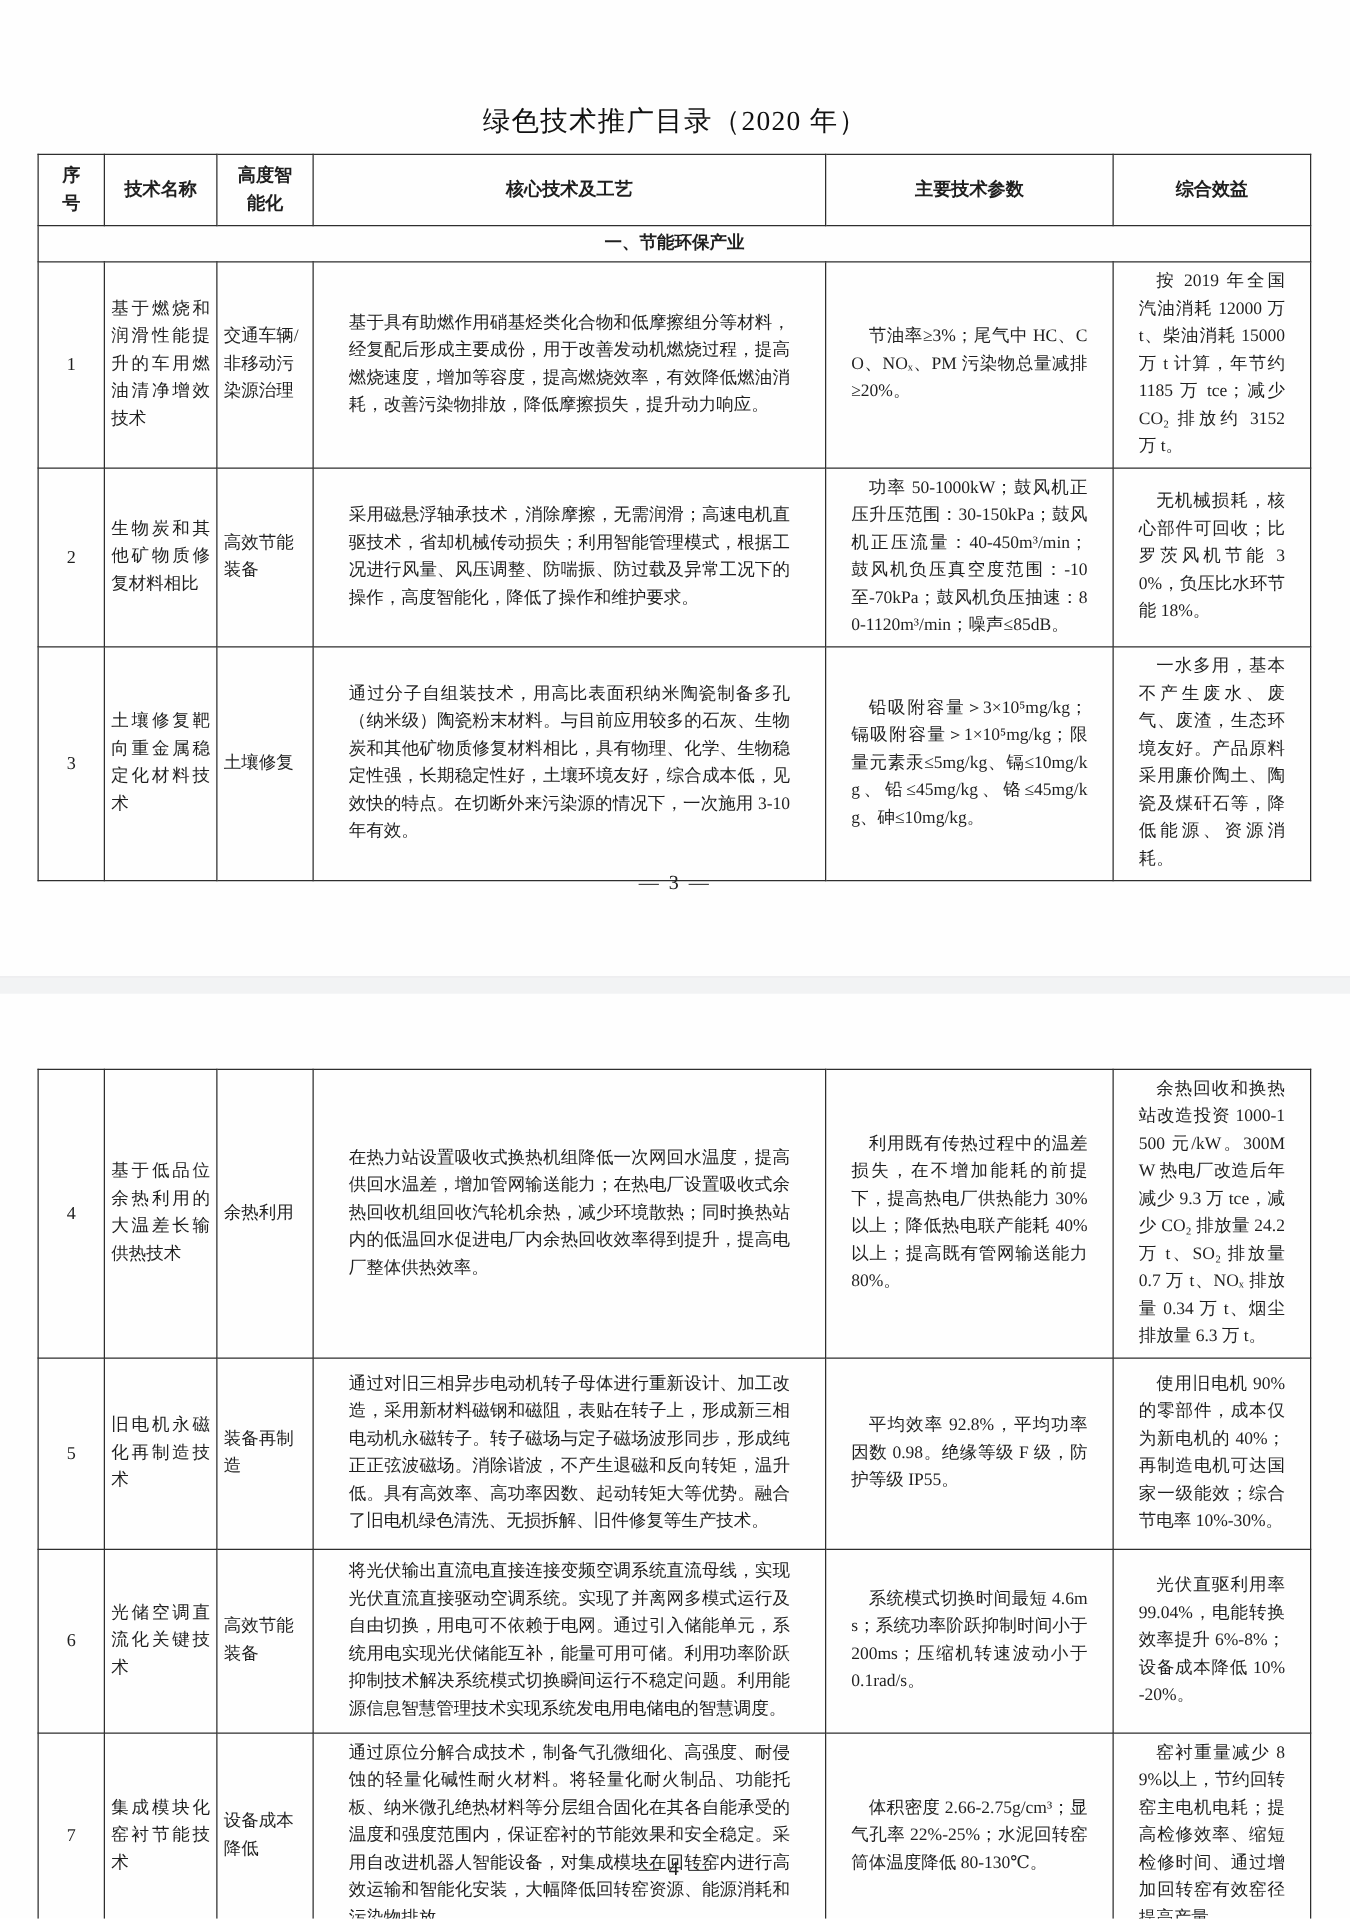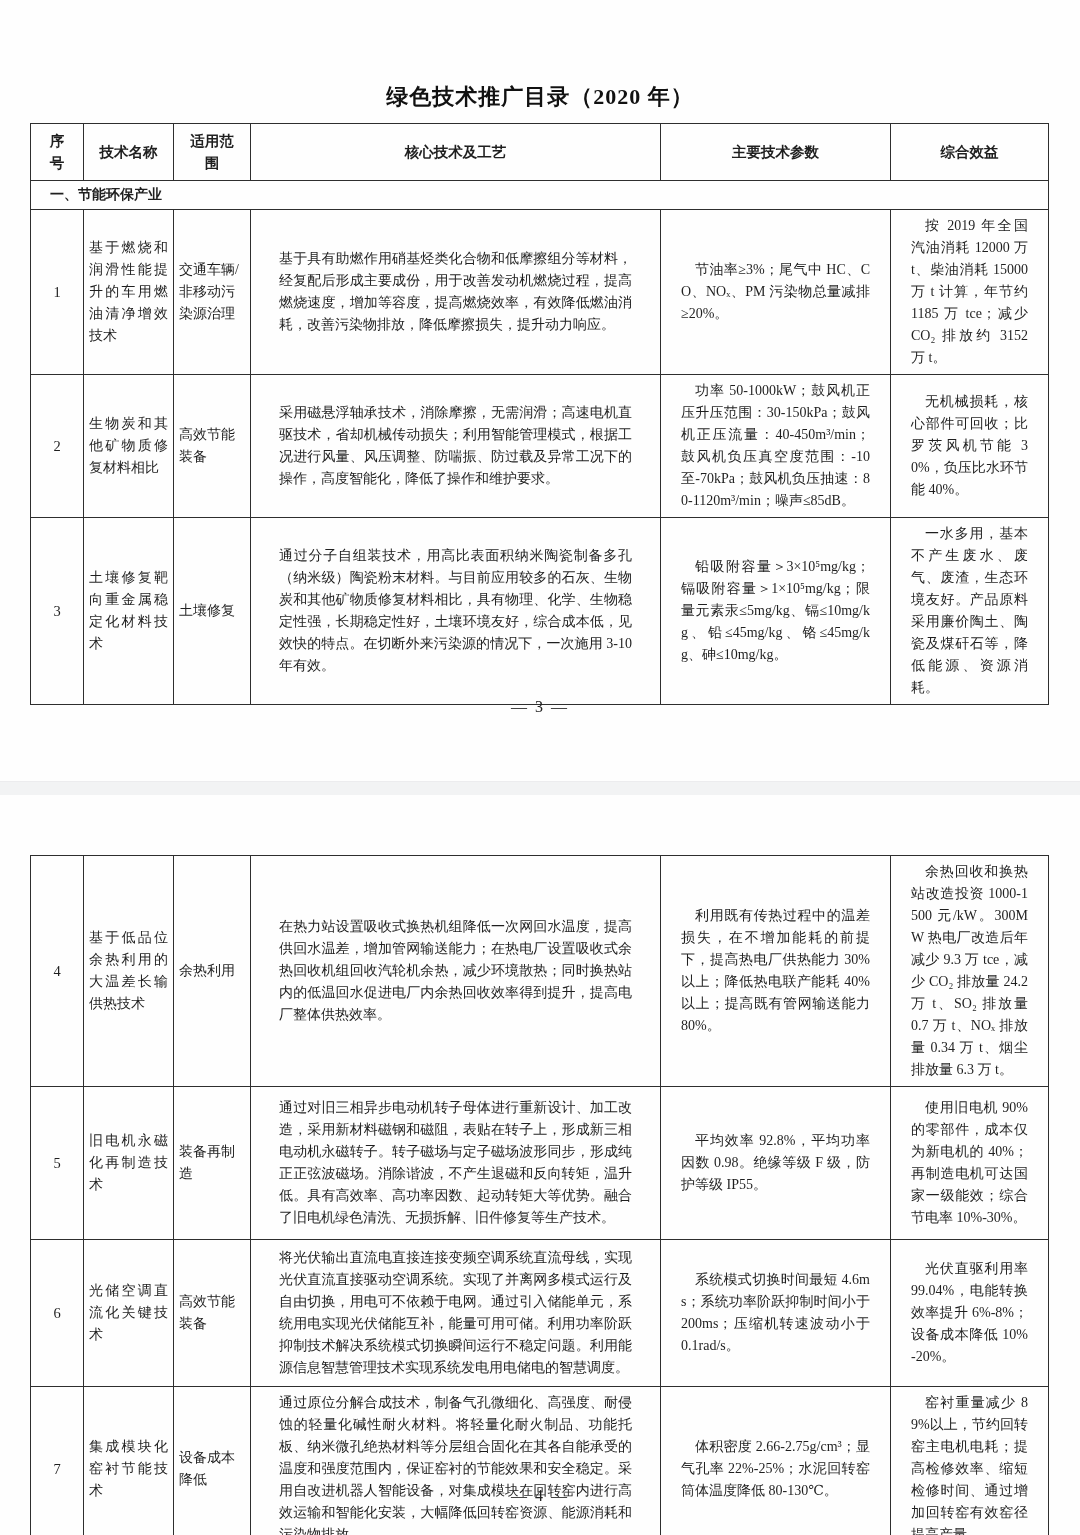--- a/index.html
+++ b/index.html
@@ -34,21 +34,21 @@
     border-top: 1px solid #ececee;
     border-bottom: 1px solid #ececee;
   }
   .doc-title {
     position: absolute;
     top: 82px;
     left: 0;
     width: 1080px;
     text-align: center;
     font-size: 22px;
-    font-weight: bold;
+    font-weight: normal;
     letter-spacing: 1px;
     color: #111;
   }
   table.catalog {
     position: absolute;
     left: 30px;
     width: 1018px;
     border-collapse: collapse;
     table-layout: fixed;
   }
@@ -64,20 +64,21 @@
   }
   .catalog th {
     font-weight: bold;
     text-align: center;
     padding: 2px 12px;
     height: 52px;
     font-size: 14.5px;
   }
   .catalog td.cell-section {
     height: 26px;
+    text-align: center;
     font-weight: 600;
     font-size: 14px;
     padding: 1px 19px;
   }
   .catalog td.cell-no {
     text-align: center;
     padding: 2px 4px;
     font-size: 14.5px;
   }
   .catalog td.cell-name {
@@ -125,21 +126,21 @@
           <col style="width:90px">
           <col style="width:77px">
         <col style="width:410px">
           <col style="width:230px">
           <col style="width:158px">
       </colgroup>
       <tbody>
           <tr>
         <th>序号</th>
         <th>技术名称</th>
-        <th>适用范围</th>
+        <th>高度智能化</th>
         <th>核心技术及工艺</th>
         <th>主要技术参数</th>
         <th>综合效益</th>
       </tr>
       <tr>
         <td class="cell-section" colspan="6">一、节能环保产业</td>
       </tr>
       <tr style="height:130px">
         <td class="cell-no">1</td>
         <td class="cell-name">基于燃烧和润滑性能提升的车用燃油清净增效技术</td>
@@ -147,21 +148,21 @@
         <td class="cell-core">基于具有助燃作用硝基烃类化合物和低摩擦组分等材料，经复配后形成主要成份，用于改善发动机燃烧过程，提高燃烧速度，增加等容度，提高燃烧效率，有效降低燃油消耗，改善污染物排放，降低摩擦损失，提升动力响应。</td>
         <td class="cell-params">节油率≥3%；尾气中 HC、CO、NOₓ、PM 污染物总量减排≥20%。</td>
         <td class="cell-benefit">按 2019 年全国汽油消耗 12000 万 t、柴油消耗 15000 万 t 计算，年节约 1185 万 tce；减少 CO₂ 排放约 3152 万 t。</td>
       </tr>
       <tr style="height:137px">
         <td class="cell-no">2</td>
         <td class="cell-name">生物炭和其他矿物质修复材料相比</td>
         <td class="cell-scope">高效节能装备</td>
         <td class="cell-core">采用磁悬浮轴承技术，消除摩擦，无需润滑；高速电机直驱技术，省却机械传动损失；利用智能管理模式，根据工况进行风量、风压调整、防喘振、防过载及异常工况下的操作，高度智能化，降低了操作和维护要求。</td>
         <td class="cell-params">功率 50-1000kW；鼓风机正压升压范围：30-150kPa；鼓风机正压流量：40-450m³/min；鼓风机负压真空度范围：-10 至-70kPa；鼓风机负压抽速：80-1120m³/min；噪声≤85dB。</td>
-        <td class="cell-benefit">无机械损耗，核心部件可回收；比罗茨风机节能 30%，负压比水环节能 40%。</td>
+        <td class="cell-benefit">无机械损耗，核心部件可回收；比罗茨风机节能 30%，负压比水环节能 18%。</td>
       </tr>
       <tr style="height:153px">
         <td class="cell-no">3</td>
         <td class="cell-name">土壤修复靶向重金属稳定化材料技术</td>
         <td class="cell-scope">土壤修复</td>
         <td class="cell-core">通过分子自组装技术，用高比表面积纳米陶瓷制备多孔（纳米级）陶瓷粉末材料。与目前应用较多的石灰、生物炭和其他矿物质修复材料相比，具有物理、化学、生物稳定性强，长期稳定性好，土壤环境友好，综合成本低，见效快的特点。在切断外来污染源的情况下，一次施用 3-10 年有效。</td>
         <td class="cell-params">铅吸附容量＞3×10⁵mg/kg；镉吸附容量＞1×10⁵mg/kg；限量元素汞≤5mg/kg、镉≤10mg/kg、铅≤45mg/kg、铬≤45mg/kg、砷≤10mg/kg。</td>
         <td class="cell-benefit">一水多用，基本不产生废水、废气、废渣，生态环境友好。产品原料采用廉价陶土、陶瓷及煤矸石等，降低能源、资源消耗。</td>
       </tr>
     </tbody>

